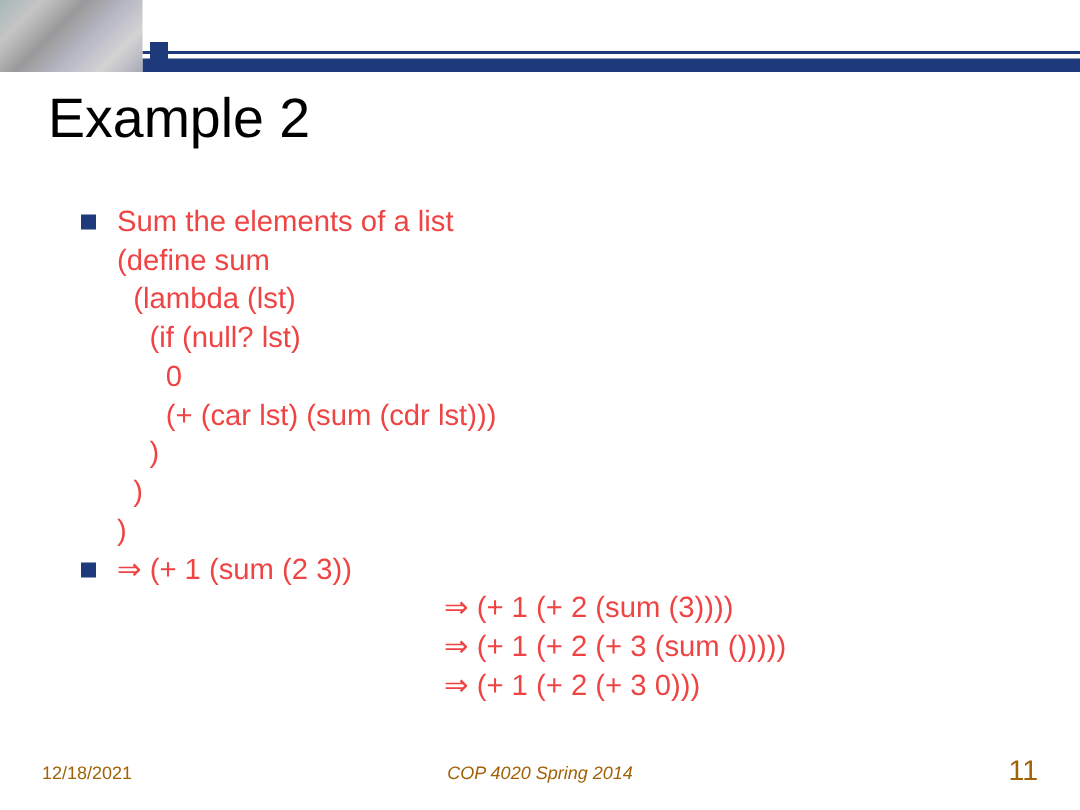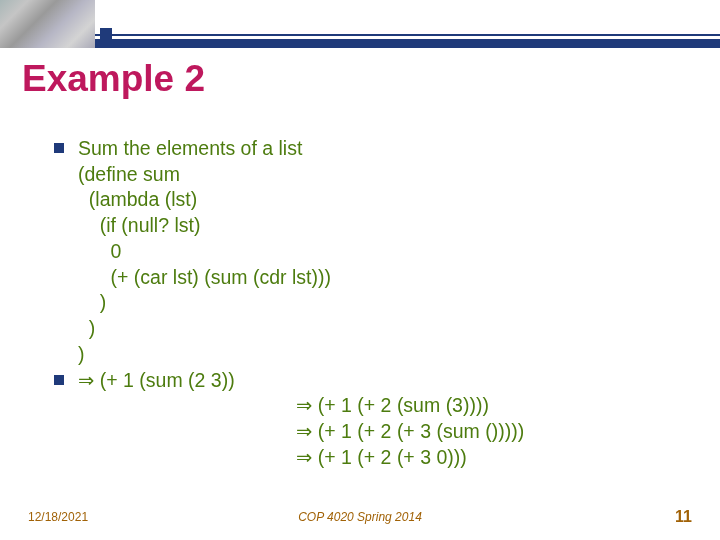--- a/index.html
+++ b/index.html
@@ -46,32 +46,32 @@
     position: absolute;
     top: 28px;
     left: 100px;
     width: 12px;
     height: 12px;
     background: #1f3a7a;
   }
   .title {
     position: absolute;
     top: 58px;
-    left: 22px;
+    left: 32px;
     font-size: 37px;
-    font-weight: 700;
-    color: #be185d;
+    font-weight: 400;
+    color: #000000;
     letter-spacing: 0px;
   }
   .content {
     position: absolute;
     top: 136px;
     left: 54px;
     font-size: 19.5px;
-    color: #4d7c0f;
+    color: #ef4444;
     line-height: 1.32;
   }
   .bullet-row {
     display: flex;
     align-items: flex-start;
   }
   .bullet {
     width: 10px;
     height: 10px;
     background: #1f3a7a;
@@ -95,21 +95,21 @@
     padding: 0 28px;
     font-size: 12px;
     color: #a16207;
   }
   .footer-center {
     position: absolute;
     left: 50%;
     transform: translateX(-50%);
     font-style: italic;
   }
-  .footer-right { font-weight: bold; font-size: 16px; text-align: right; }
+  .footer-right { font-weight: normal; font-size: 19px; text-align: right; }
 </style>
 </head>
 <body>
 
 <div class="header-strip">
   <div class="header-image"></div>
   <div class="header-bars">
     <div class="bar-thin"></div>
     <div class="bar-thick"></div>
   </div>

